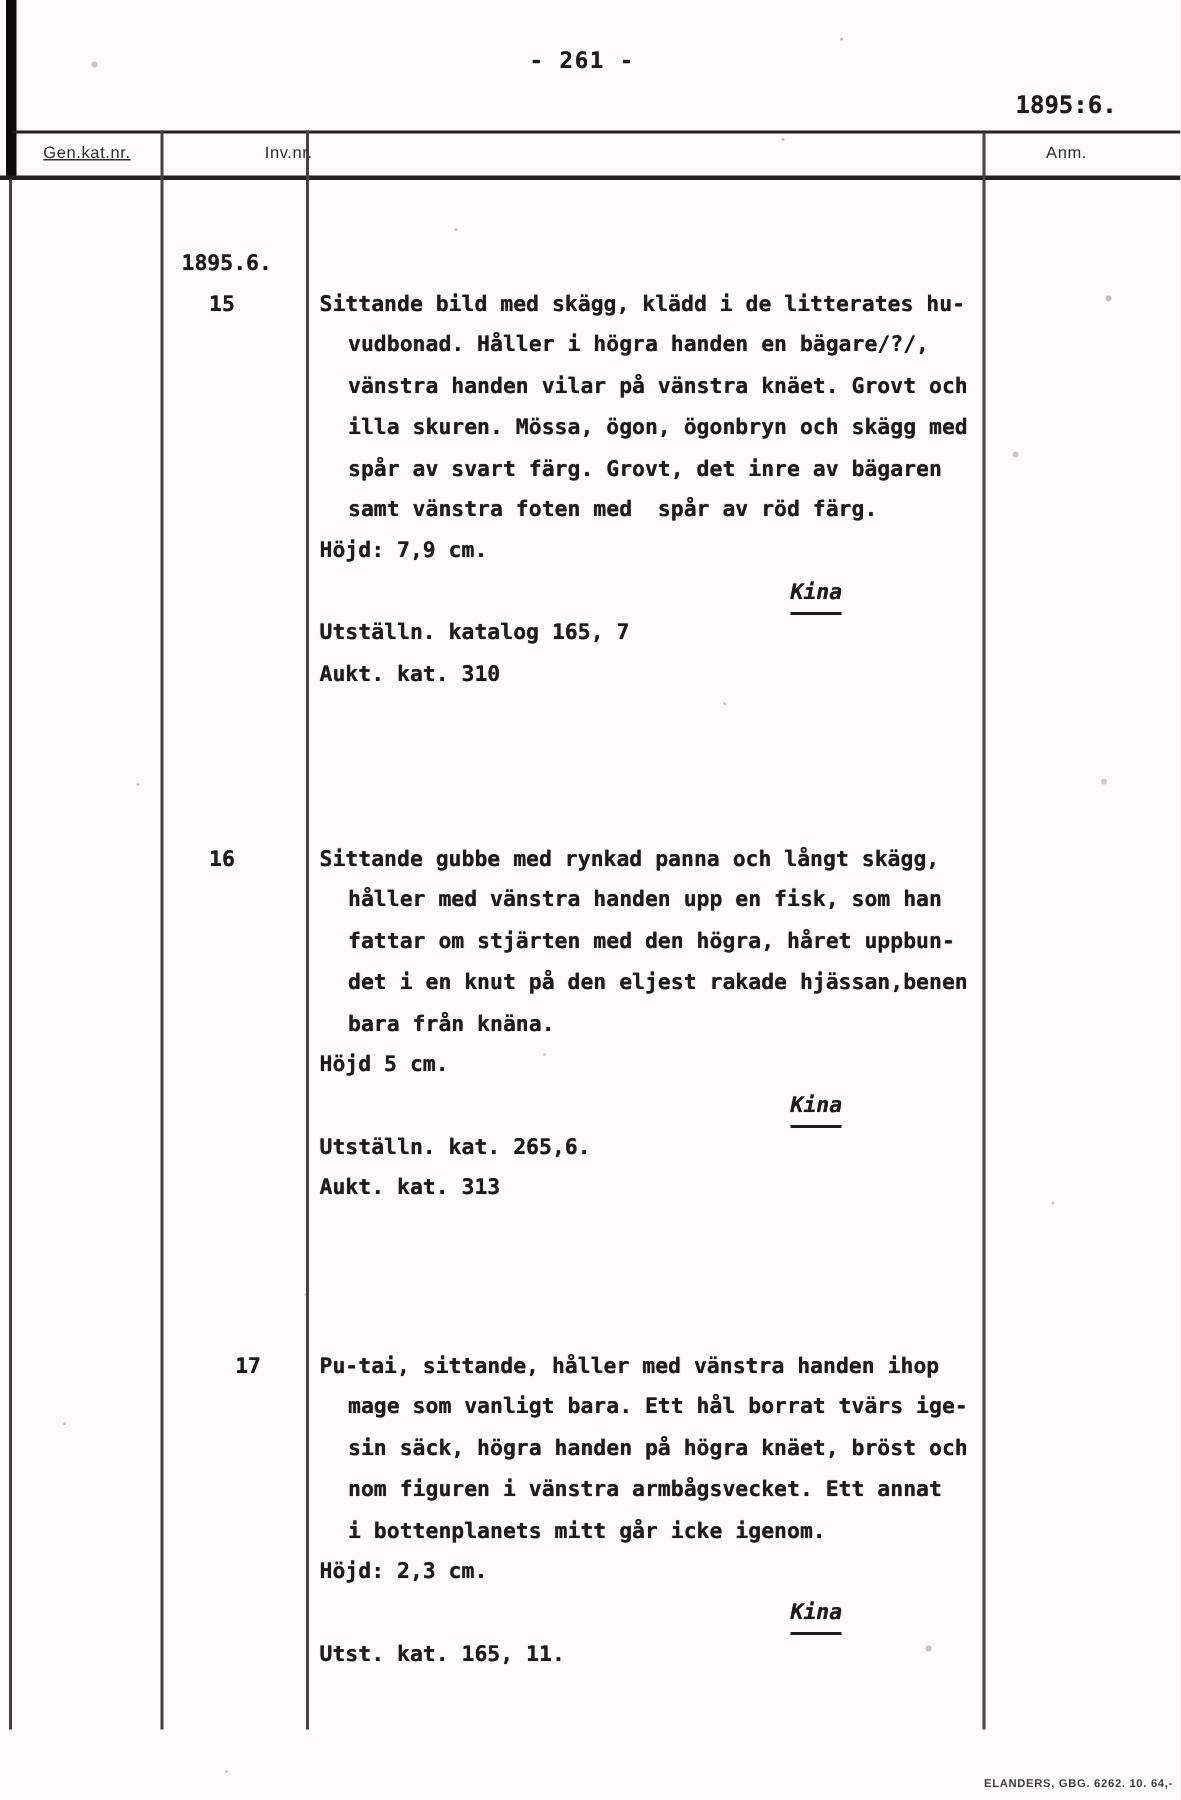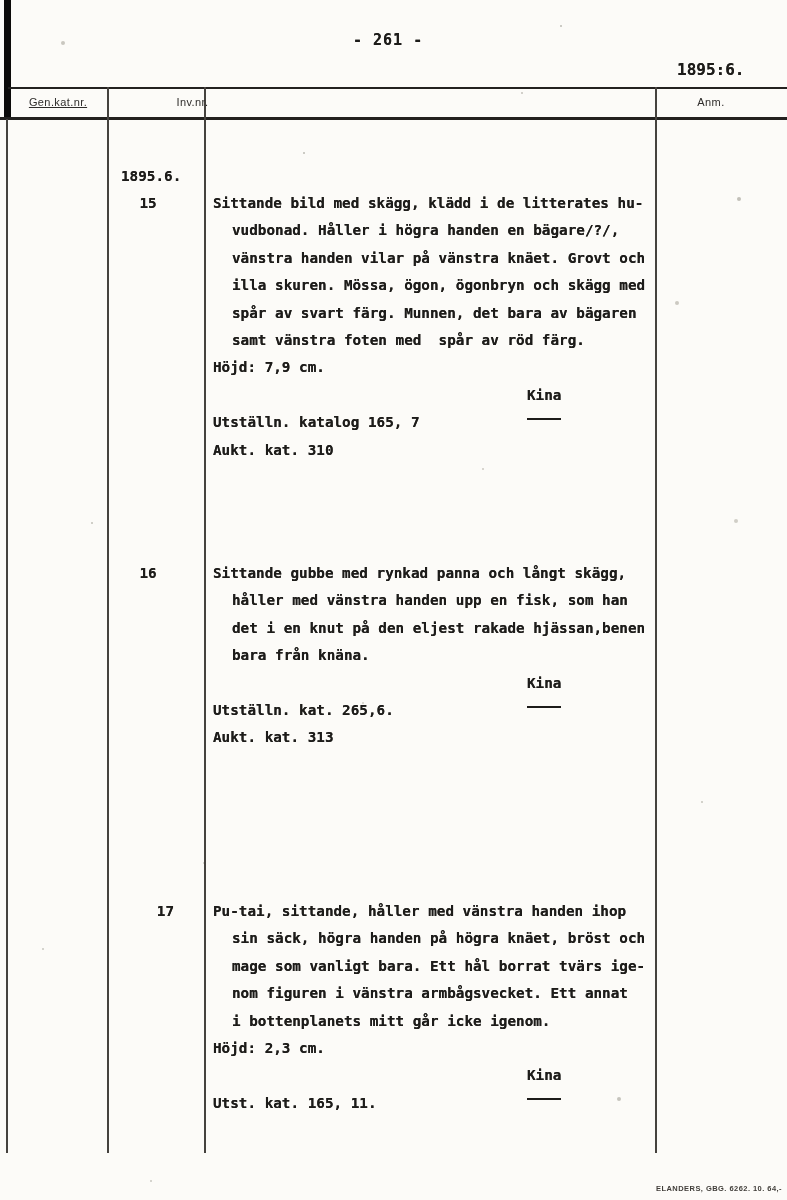--- a/index.html
+++ b/index.html
@@ -22,21 +22,21 @@
   .abs{position:absolute;}
   
   .hline{position:absolute;background:#23211f;}
   .vline{position:absolute;background:#45423e;width:2px;}
   .leftbar{position:absolute;background:#0c0b0a;}
   
   .entry{position:absolute;left:213px;width:455px;}
   .line{height:27.4px;line-height:27.4px;white-space:pre;}
   .cont{padding-left:19px;}
   .kina{padding-left:314px;}
-  .kina-text{border-bottom:2px solid #1d1c1a;padding-bottom:15px;}
+  .kina-text{border-bottom:2px solid #1d1c1a;padding-bottom:5px;font-style:italic;}
   .invnr{position:absolute;left:122px;width:52px;text-align:center;line-height:27.4px;height:27.4px;}
   .groupnr{position:absolute;left:121px;line-height:27.4px;height:27.4px;}
   .pagenum{position:absolute;top:31px;left:353px;font-size:15px;letter-spacing:1px;}
   .collnum{position:absolute;top:60px;left:677px;font-size:16px;}
   .printermark{
     position:absolute;top:1184px;left:598px;width:184px;text-align:right;
     font-family:"Liberation Sans", sans-serif;font-weight:700;
     font-size:7.5px;color:#413e3a;letter-spacing:.45px;
   }
   .noise{position:absolute;top:0;left:0;width:2px;height:2px;border-radius:50%;background:transparent;
@@ -68,44 +68,46 @@
   <div class="printed abs" style="left:108px;top:96px;width:97px;text-align:center;margin-left:36px;">Inv.nr.</div>
   <div class="printed abs" style="left:656px;top:96px;width:110px;text-align:center;">Anm.</div>
 
   <div class="typed groupnr" style="top:163px;">1895.6.</div>
   <div class="typed invnr" style="top:190px;">15</div>
   <div class="entry typed" style="top:190px;">
     <div class="line">Sittande bild med skägg, klädd i de litterates hu-</div>
     <div class="line cont">vudbonad. Håller i högra handen en bägare/?/,</div>
     <div class="line cont">vänstra handen vilar på vänstra knäet. Grovt och</div>
     <div class="line cont">illa skuren. Mössa, ögon, ögonbryn och skägg med</div>
-    <div class="line cont">spår av svart färg. Munnen, det bara av bägaren</div>
+    <div class="line cont">spår av svart färg. Grovt, det inre av bägaren</div>
     <div class="line cont">samt vänstra foten med  spår av röd färg.</div>
     <div class="line">Höjd: 7,9 cm.</div>
     <div class="line kina"><span class="kina-text">Kina</span></div>
     <div class="line">Utställn. katalog 165, 7</div>
     <div class="line">Aukt. kat. 310</div>
   </div>
 
   <div class="typed invnr" style="top:560px;">16</div>
   <div class="entry typed" style="top:560px;">
     <div class="line">Sittande gubbe med rynkad panna och långt skägg,</div>
     <div class="line cont">håller med vänstra handen upp en fisk, som han</div>
+    <div class="line cont">fattar om stjärten med den högra, håret uppbun-</div>
     <div class="line cont">det i en knut på den eljest rakade hjässan,benen</div>
     <div class="line cont">bara från knäna.</div>
+    <div class="line">Höjd 5 cm.</div>
     <div class="line kina"><span class="kina-text">Kina</span></div>
     <div class="line">Utställn. kat. 265,6.</div>
     <div class="line">Aukt. kat. 313</div>
   </div>
 
   <div class="typed invnr" style="top:898px;text-align:right;">17</div>
   <div class="entry typed" style="top:898px;">
     <div class="line">Pu-tai, sittande, håller med vänstra handen ihop</div>
+    <div class="line cont">mage som vanligt bara. Ett hål borrat tvärs ige-</div>
     <div class="line cont">sin säck, högra handen på högra knäet, bröst och</div>
-    <div class="line cont">mage som vanligt bara. Ett hål borrat tvärs ige-</div>
     <div class="line cont">nom figuren i vänstra armbågsvecket. Ett annat</div>
     <div class="line cont">i bottenplanets mitt går icke igenom.</div>
     <div class="line">Höjd: 2,3 cm.</div>
     <div class="line kina"><span class="kina-text">Kina</span></div>
     <div class="line">Utst. kat. 165, 11.</div>
   </div>
 
   <div class="printermark">ELANDERS, GBG. 6262. 10. 64,-</div>
 
 </div>

